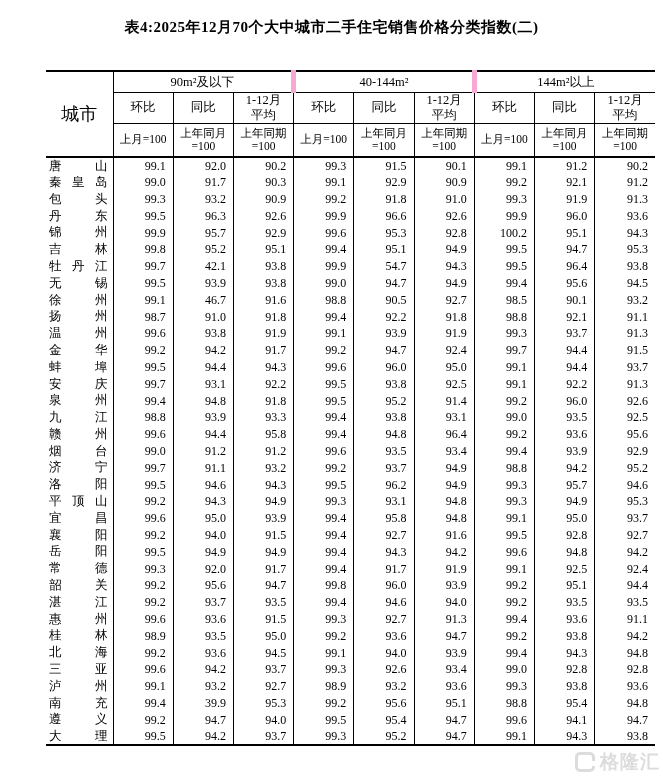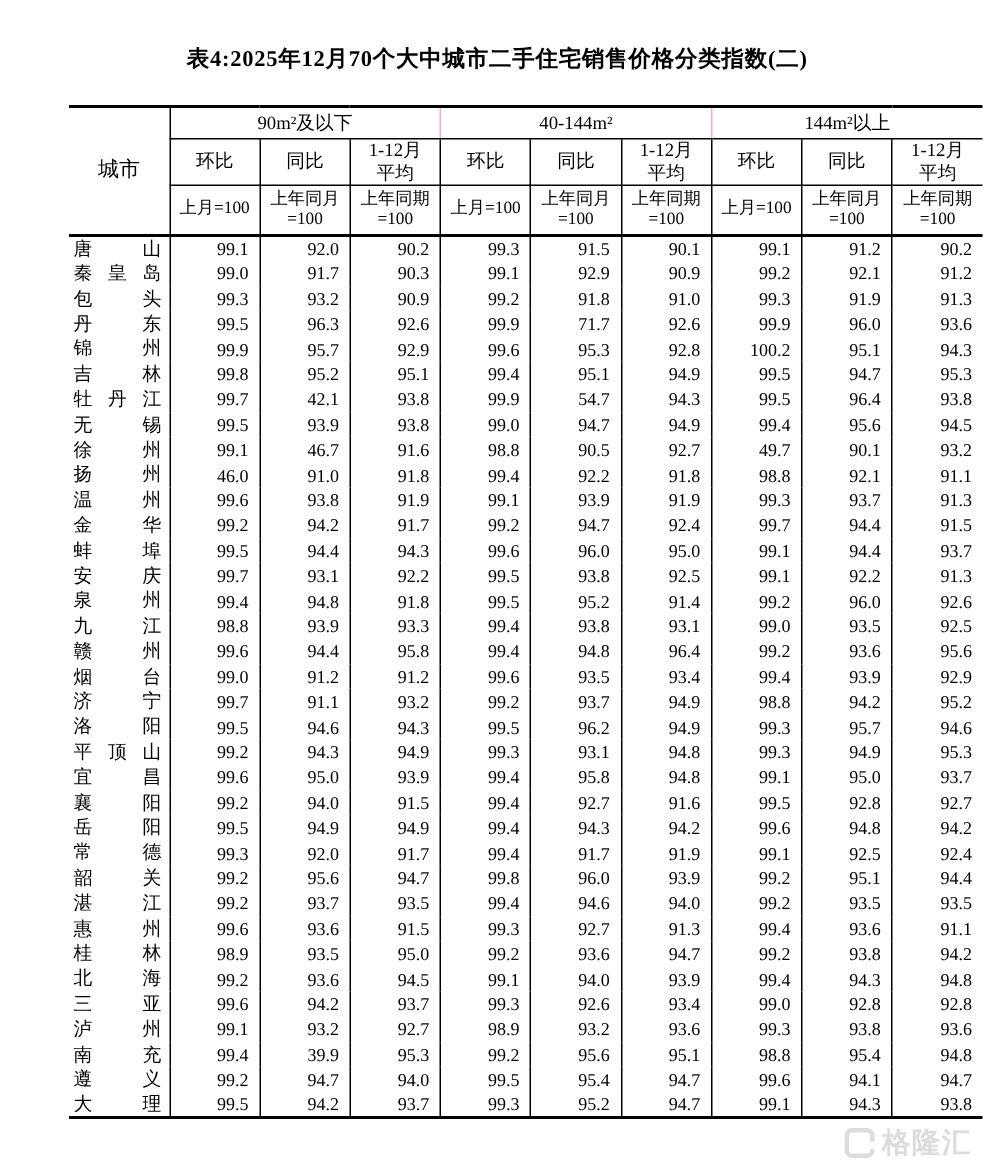--- a/index.html
+++ b/index.html
@@ -4,21 +4,21 @@
 <style>
   * { margin: 0; padding: 0; box-sizing: border-box; }
   html, body { background: #ffffff; }
   body {
     width: 663px; height: 777px;
     position: relative; overflow: hidden;
     font-family: "Liberation Serif", "DejaVu Serif", serif;
     color: #000;
   }
   .page-title {
-    margin-top: 30px;
+    margin-top: 18px;
     text-align: center;
     font-size: 15px;
     font-weight: bold;
     letter-spacing: 0.5px;
   }
   table.idx {
     position: absolute;
     left: 46px; top: 70px;
     width: 609px;
     border-collapse: collapse;
@@ -31,44 +31,44 @@
 
   thead th {
     font-weight: normal;
     text-align: center;
     vertical-align: middle;
     font-size: 12.5px;
     line-height: 1.15;
   }
   th.city-h {
     border-right: 1px solid #000;
-    font-size: 14px;
+    font-size: 18px;
   }
   tr.group-row th.grp { height: 21px; border-bottom: 1px solid #000; }
-  tr.group-row th.grp.bR { border-right: 1px solid #f9a8d4; margin-left: 29px; }
+  tr.group-row th.grp.bR { border-right: 5px solid #f9a8d4; margin-left: 29px; }
   tr.sub-row th { height: 31px; border-bottom: 1px solid #000; white-space: pre-line; }
   tr.sub-row th.bR { border-right: 1px solid #000; }
   tr.base-row th { height: 34px; white-space: pre-line; font-size: 11.5px; }
   tr.base-row th.bR { border-right: 1px solid #000; }
 
   tbody { border-top: 2px solid #000; }
   tbody td {
     height: 16.8px;
     font-size: 12px;
     line-height: 1;
     vertical-align: middle;
   }
   tbody td.val { text-align: right; padding-right: 7px; }
   tbody td:not(:last-child) { border-right: 1px solid #000; }
   td.city { padding: 0 5px 0 3px; font-size: 12.5px; }
   .cityname { display: flex; justify-content: space-between; width: 100%; }
 
   .watermark {
     position: absolute;
-    right: 15px; bottom: 2px;
+    right: 3px; bottom: 2px;
     display: flex; align-items: center; gap: 5px;
     color: #dcdcdc;
     user-select: none;
   }
   .wm-iconbox {
     width: 20px; height: 20px;
     border: 3px solid #dcdcdc;
     border-radius: 5px;
     position: relative;
   }
@@ -200,21 +200,21 @@
     <td class="city">
           <span class="cityname">
             <span>丹</span>
             <span>东</span>
           </span>
         </td>
     <td class="val">99.5</td>
     <td class="val">96.3</td>
     <td class="val">92.6</td>
     <td class="val">99.9</td>
-    <td class="val">71.7</td>
+    <td class="val">96.6</td>
     <td class="val">92.6</td>
     <td class="val">99.9</td>
     <td class="val">96.0</td>
     <td class="val">93.6</td>
   </tr>
       <tr>
     <td class="city">
           <span class="cityname">
             <span>锦</span>
             <span>州</span>
@@ -288,32 +288,32 @@
             <span>徐</span>
             <span>州</span>
           </span>
         </td>
     <td class="val">99.1</td>
     <td class="val">46.7</td>
     <td class="val">91.6</td>
     <td class="val">98.8</td>
     <td class="val">90.5</td>
     <td class="val">92.7</td>
-    <td class="val">49.7</td>
+    <td class="val">98.5</td>
     <td class="val">90.1</td>
     <td class="val">93.2</td>
   </tr>
       <tr>
     <td class="city">
           <span class="cityname">
             <span>扬</span>
             <span>州</span>
           </span>
         </td>
-    <td class="val">46.0</td>
+    <td class="val">98.7</td>
     <td class="val">91.0</td>
     <td class="val">91.8</td>
     <td class="val">99.4</td>
     <td class="val">92.2</td>
     <td class="val">91.8</td>
     <td class="val">98.8</td>
     <td class="val">92.1</td>
     <td class="val">91.1</td>
   </tr>
       <tr>

